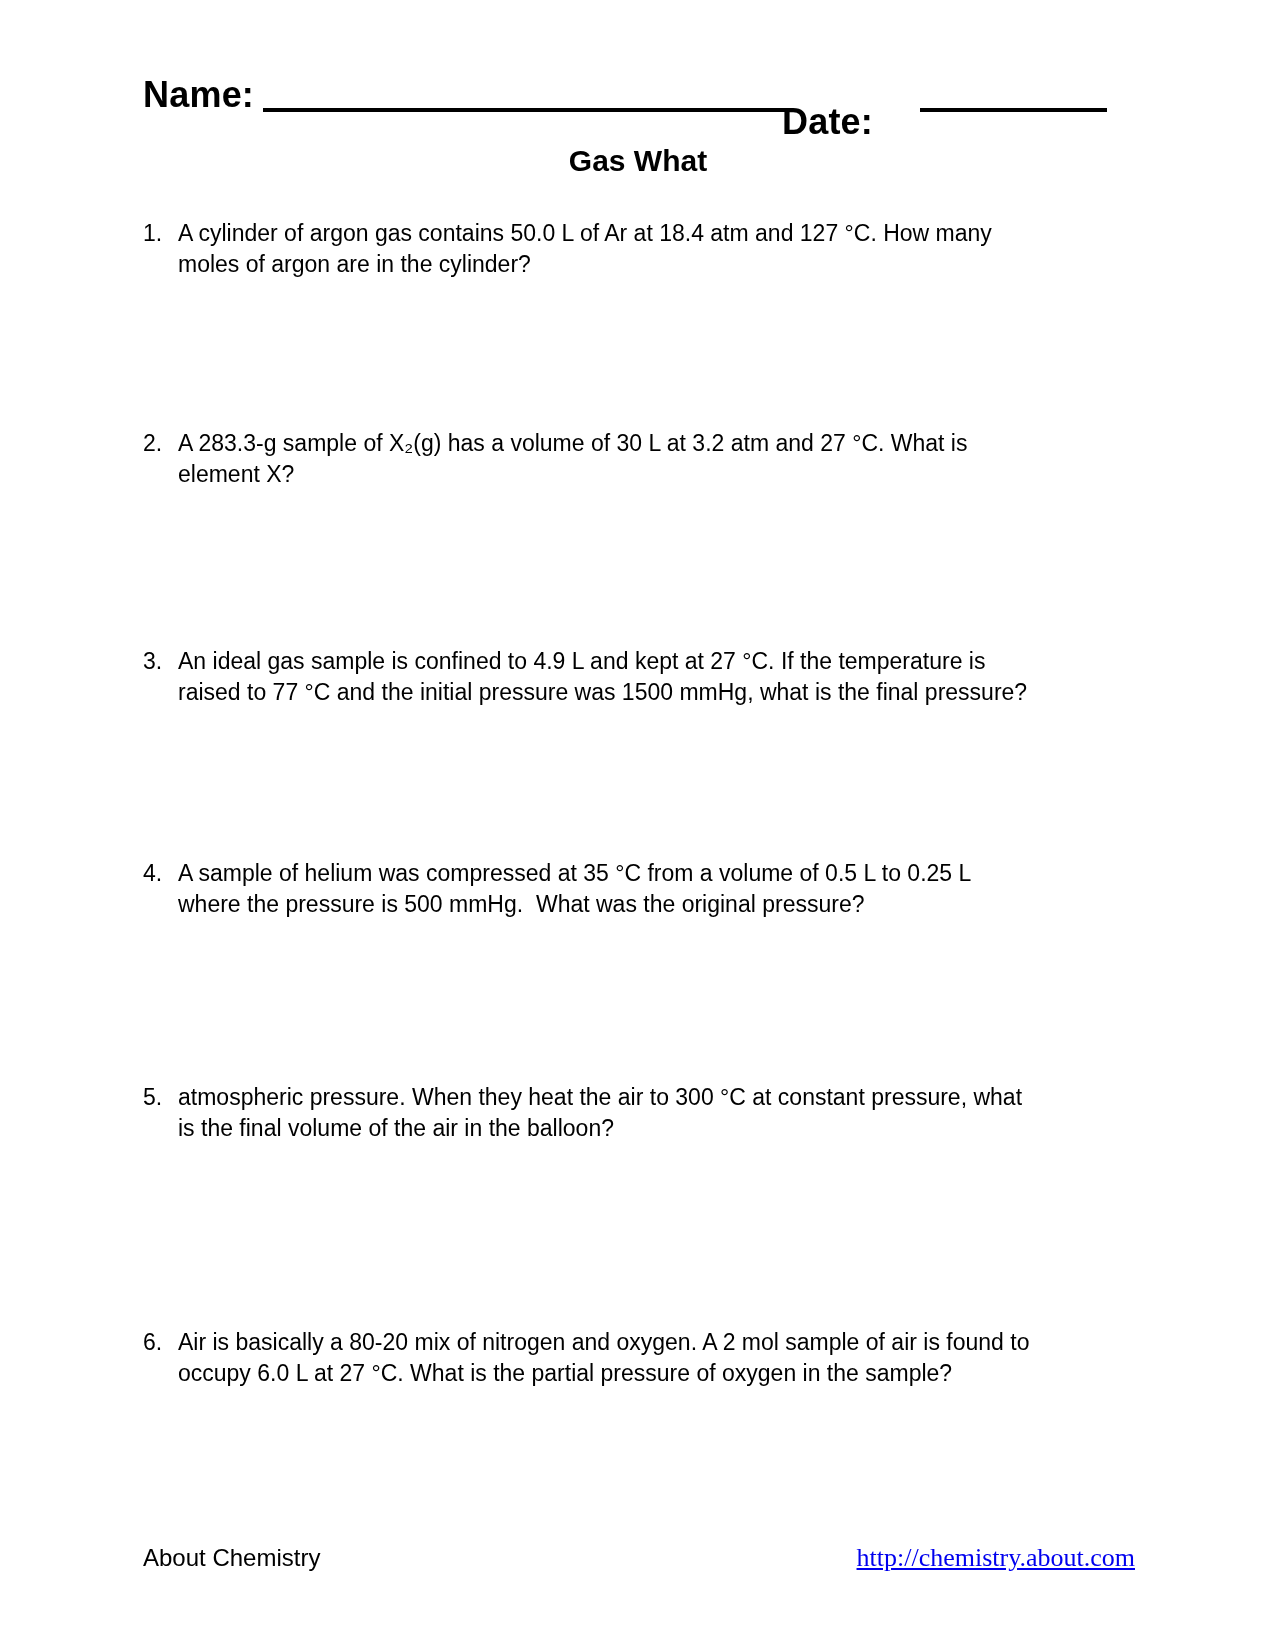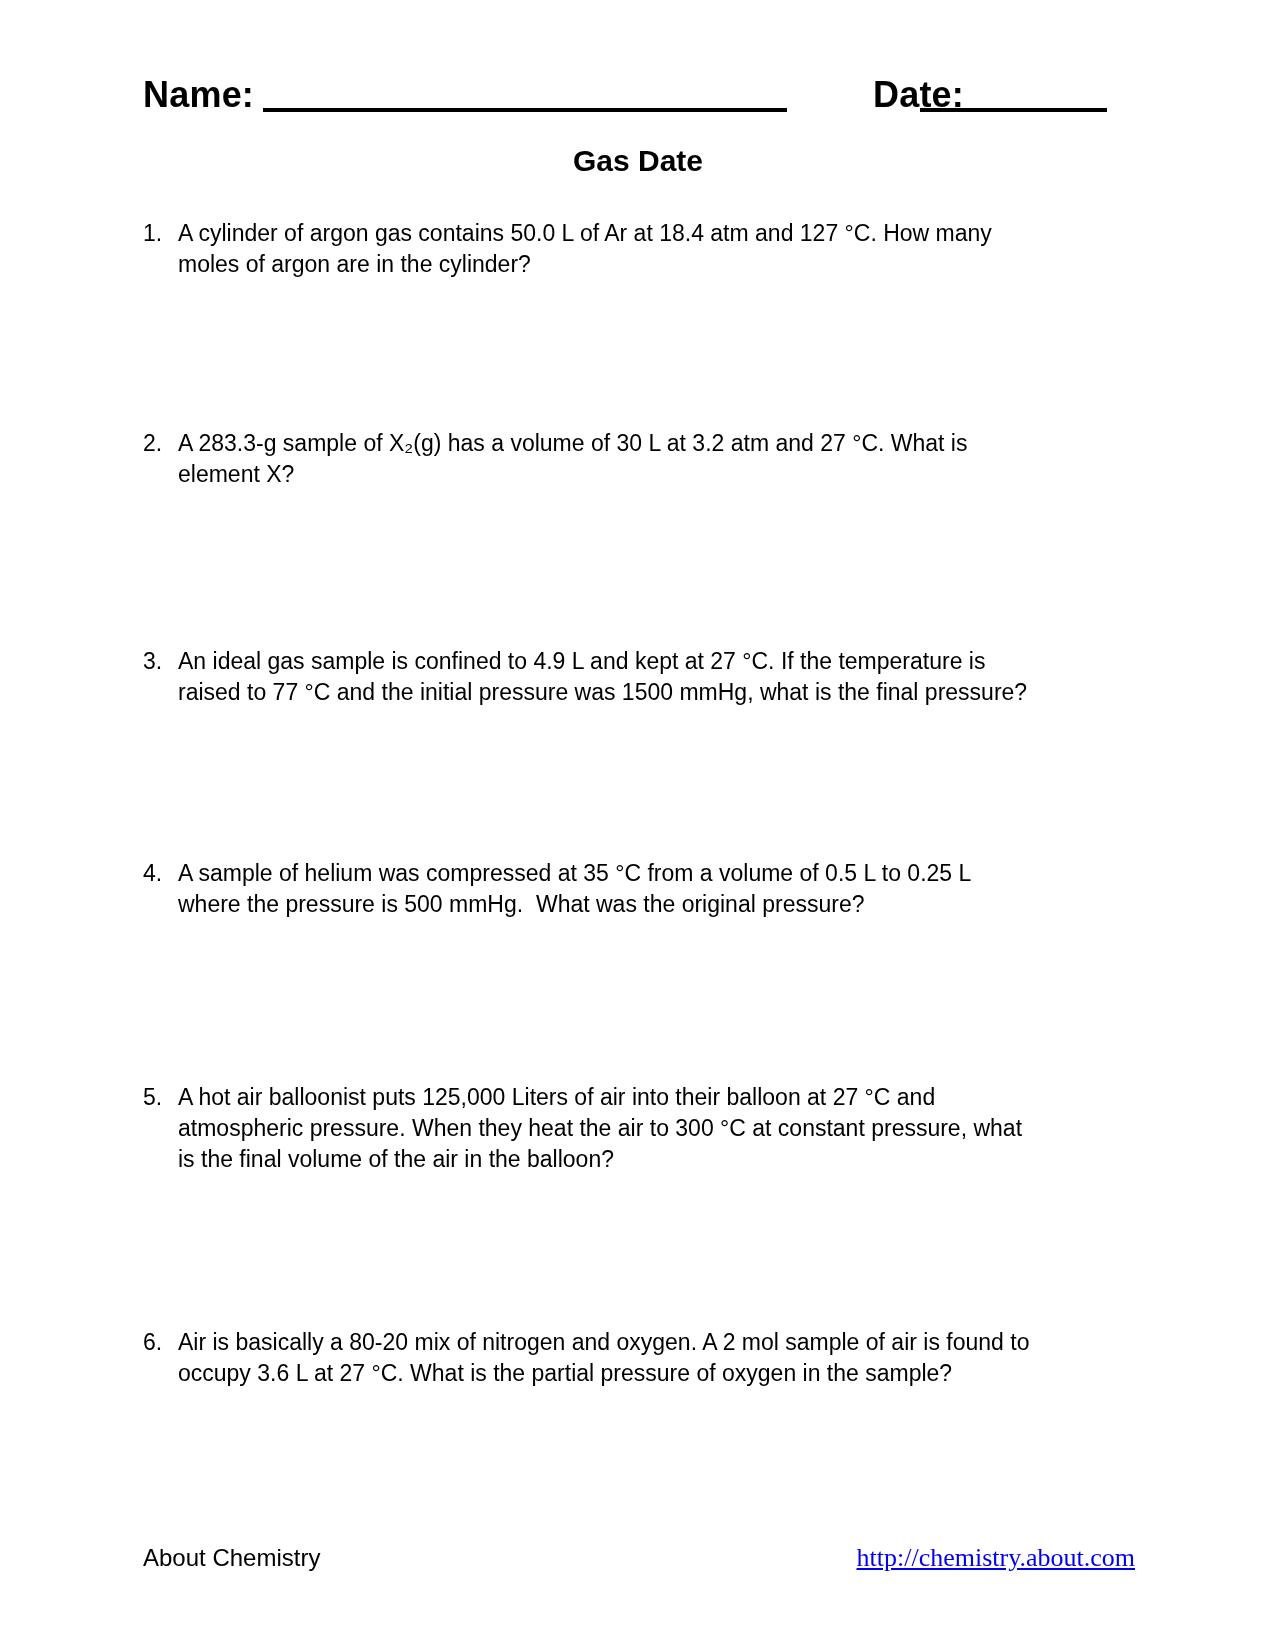--- a/index.html
+++ b/index.html
@@ -19,21 +19,21 @@
 
   
   .hdr-label {
     position: absolute;
     top: 74px;
     font-size: 36px;
     font-weight: bold;
     letter-spacing: 0.2px;
   }
   #name-label { left: 143px; }
-  #date-label { left: 873px; }
+  #date-label { left: 782px; margin-top: 27px; }
   .fill-line {
     position: absolute;
     top: 108px;
     height: 4px;
     background: #000000;
   }
   #name-line { left: 263px; width: 524px; }
   #date-line { left: 920px; width: 187px; }
 
   
@@ -90,21 +90,21 @@
 <body>
 
 <div class="page">
 
   <span class="hdr-label" id="name-label">Name:</span>
   <div class="fill-line" id="name-line"></div>
 
   <span class="hdr-label" id="date-label">Date:</span>
   <div class="fill-line" id="date-line"></div>
 
-  <div class="doc-title">Gas Date</div>
+  <div class="doc-title">Gas What</div>
 
   <div class="question" style="top:218px">
     <span class="qnum">1.</span>
     <div class="qlines">
       <div class="qline">A cylinder of argon gas contains 50.0 L of Ar at 18.4 atm and 127 °C. How many</div>
       <div class="qline">moles of argon are in the cylinder?</div>
     </div>
   </div>
 
   <div class="question" style="top:428px">
@@ -127,31 +127,30 @@
     <span class="qnum">4.</span>
     <div class="qlines">
       <div class="qline">A sample of helium was compressed at 35 °C from a volume of 0.5 L to 0.25 L</div>
       <div class="qline">where the pressure is 500 mmHg.  What was the original pressure?</div>
     </div>
   </div>
 
   <div class="question" style="top:1082px">
     <span class="qnum">5.</span>
     <div class="qlines">
-      <div class="qline">A hot air balloonist puts 125,000 Liters of air into their balloon at 27 °C and</div>
       <div class="qline">atmospheric pressure. When they heat the air to 300 °C at constant pressure, what</div>
       <div class="qline">is the final volume of the air in the balloon?</div>
     </div>
   </div>
 
   <div class="question" style="top:1327px">
     <span class="qnum">6.</span>
     <div class="qlines">
       <div class="qline">Air is basically a 80-20 mix of nitrogen and oxygen. A 2 mol sample of air is found to</div>
-      <div class="qline">occupy 3.6 L at 27 °C. What is the partial pressure of oxygen in the sample?</div>
+      <div class="qline">occupy 6.0 L at 27 °C. What is the partial pressure of oxygen in the sample?</div>
     </div>
   </div>
 
   <div class="footer">
     <span class="footer-source">About Chemistry</span>
     <a class="footer-link">http://chemistry.about.com</a>
   </div>
 
 </div>
 

